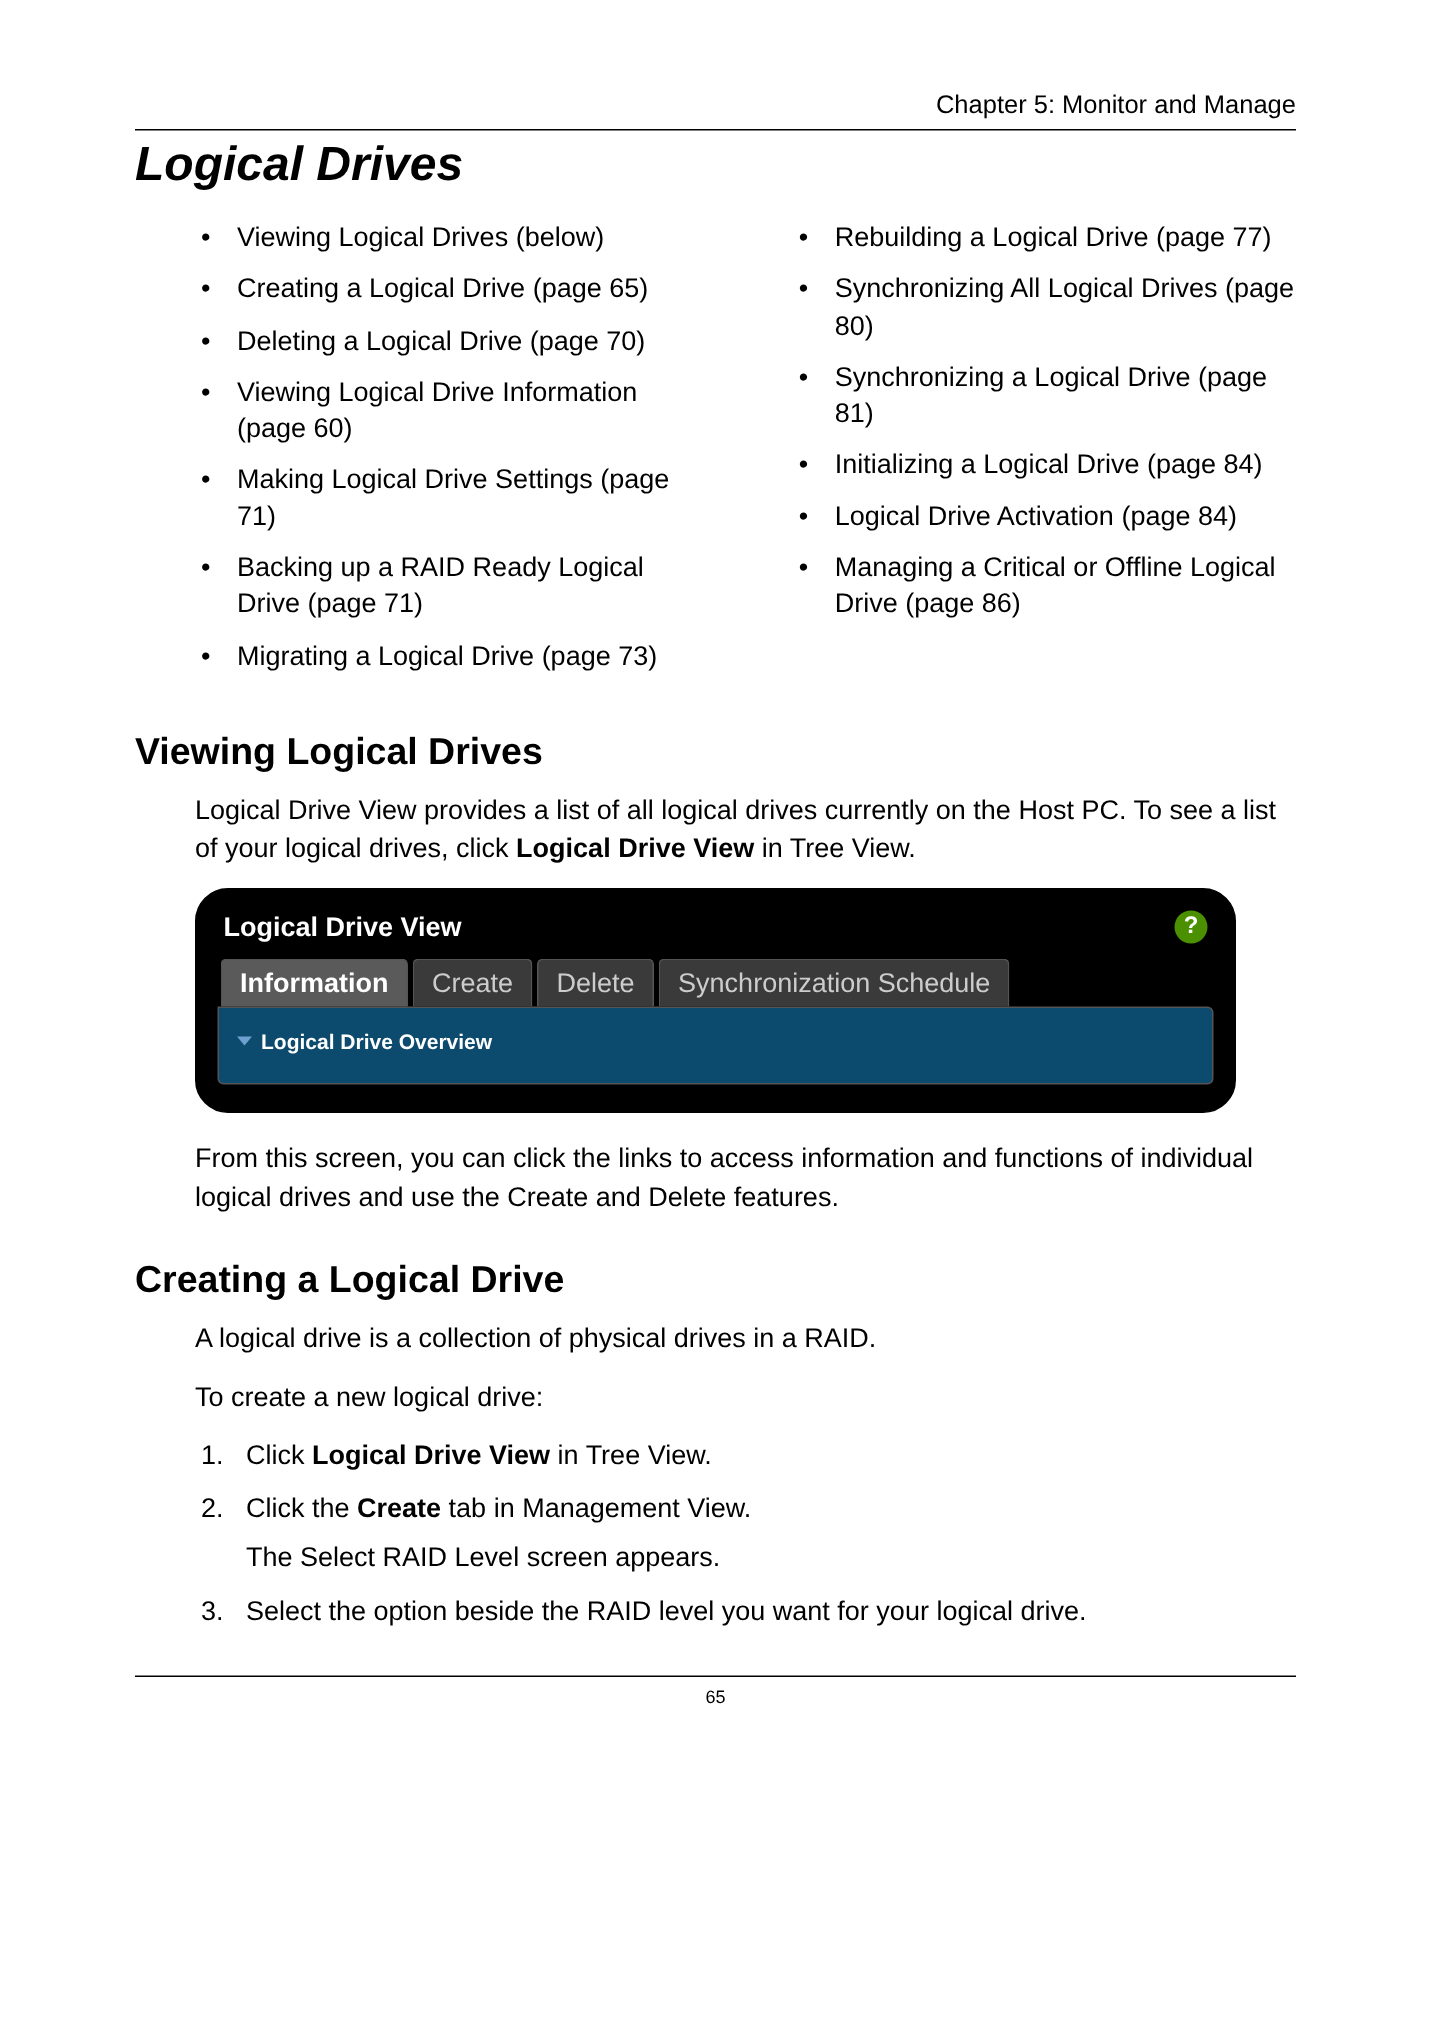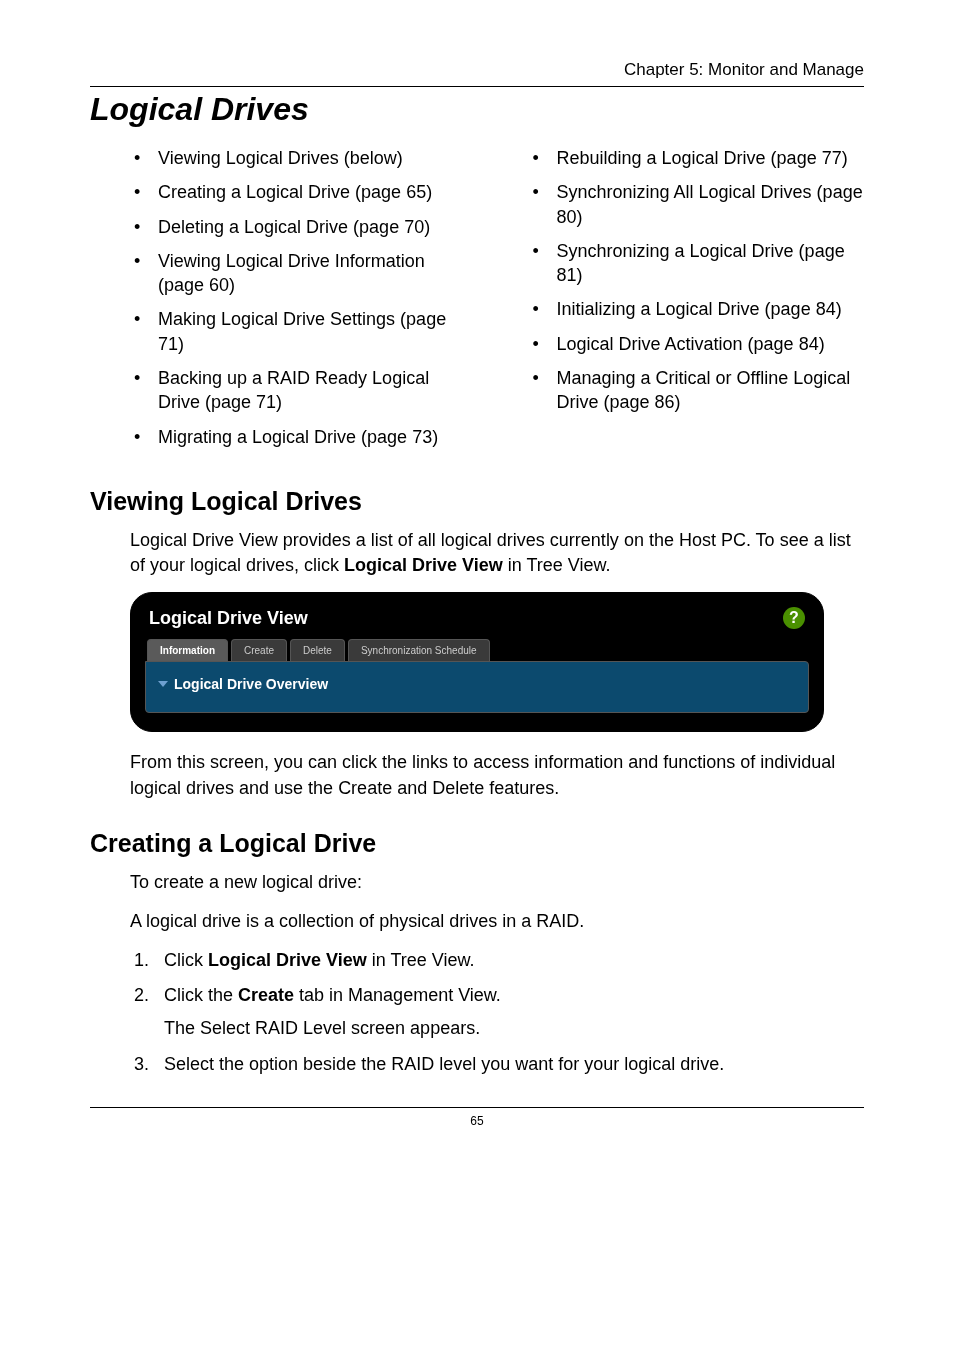--- a/index.html
+++ b/index.html
@@ -91,21 +91,21 @@
     color: #fff;
     font-weight: bold;
     font-size: 16px;
   }
   .tabs {
     display: flex;
     margin-left: 2px;
   }
   .tab {
     padding: 5px 12px;
-    font-size: 10px;
+    font-size: 18px;
     border-top-left-radius: 4px;
     border-top-right-radius: 4px;
     margin-right: 3px;
     color: #ccc;
     background: #3a3a3a;
     border: 1px solid #555;
     border-bottom: none;
   }
   .tab.active {
     background: #5a5a5a;
@@ -226,22 +226,22 @@
       <div class="ov-header">
         <span class="chev"></span>
         <span>Logical Drive Overview</span>
       </div>
     </div>
   </div>
 
   <p class="body">From this screen, you can click the links to access information and functions of individual logical drives and use the Create and Delete features.</p>
 
   <h2 class="section">Creating a Logical Drive</h2>
+  <p class="body">A logical drive is a collection of physical drives in a RAID.</p>
   <p class="body">To create a new logical drive:</p>
-  <p class="body">A logical drive is a collection of physical drives in a RAID.</p>
 
   <ol class="steps">
     <li>
       <span>Click </span><span class="bold">Logical Drive View</span><span> in Tree View.</span>
     </li>
     <li>
       <span>Click the </span><span class="bold">Create</span><span> tab in Management View.</span>
       <div class="sub">The Select RAID Level screen appears.</div>
     </li>
     <li>

